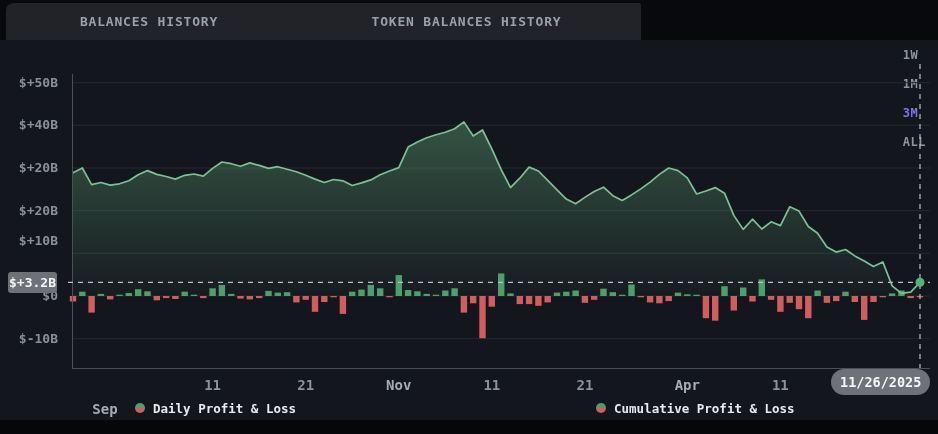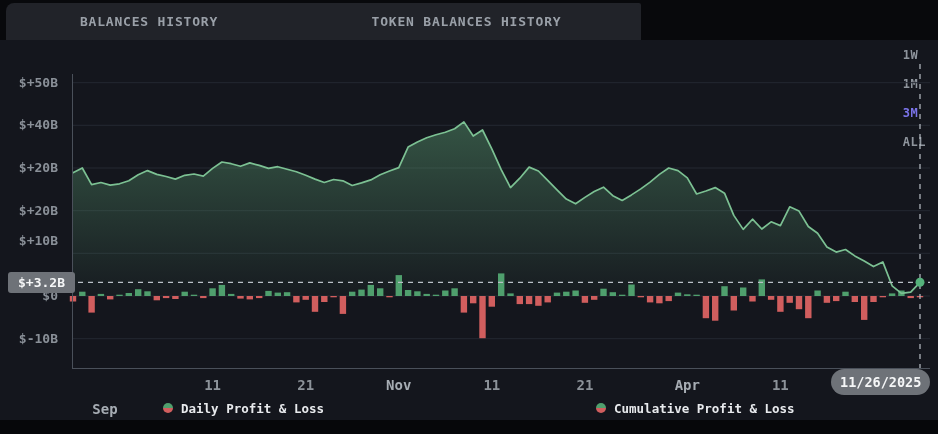--- a/index.html
+++ b/index.html
@@ -43,21 +43,21 @@
   .x-tick{
     position:absolute;top:377px;transform:translateX(-50%);
     font-size:14px;font-weight:600;color:#8d939a;white-space:nowrap;
   }
   .x-tick.month{font-weight:700;color:#a6acb3;}
   .badge{
     position:absolute;background:#6e7278;color:#f5f6f7;border-radius:3px;
     font-weight:700;display:flex;align-items:center;justify-content:center;
     z-index:5;white-space:nowrap;
   }
-  #value-badge{left:8px;top:272px;height:21px;padding:0 10px;font-size:13px;}
+  #value-badge{left:8px;top:272px;height:21px;padding:0 1px;font-size:13px;}
   #date-badge{left:831px;top:369px;height:26px;padding:0 9px;font-size:13.5px;border-radius:13px;}
   
   .legend-item{
     position:absolute;top:400px;height:16px;display:flex;align-items:center;gap:8px;
     cursor:pointer;
   }
   .legend-dot{
     width:10px;height:10px;border-radius:50%;
     background:linear-gradient(180deg,#4f9f6d 0 50%,#d15e5e 50% 100%);
   }
@@ -215,21 +215,21 @@
       <div class="x-tick" style="left: 584.923px;">21</div>
       <div class="x-tick month" style="left: 687.308px;">Apr</div>
       <div class="x-tick" style="left: 780.385px;">11</div>
     </div>
 
   <div id="value-badge" class="badge">$+3.2B</div>
 
   <div id="date-badge" class="badge">11/26/2025</div>
 
   <div id="legend">
-      <div class="legend-item" style="left: 163px;">
+      <div class="legend-item" style="left: 135px;">
         <span class="legend-dot"></span>
         <span class="legend-label">Daily Profit &amp; Loss</span>
       </div>
       <div class="legend-item" style="left: 596px;">
         <span class="legend-dot"></span>
         <span class="legend-label">Cumulative Profit &amp; Loss</span>
       </div>
     </div>
 
   <div id="footer-strip"></div>

